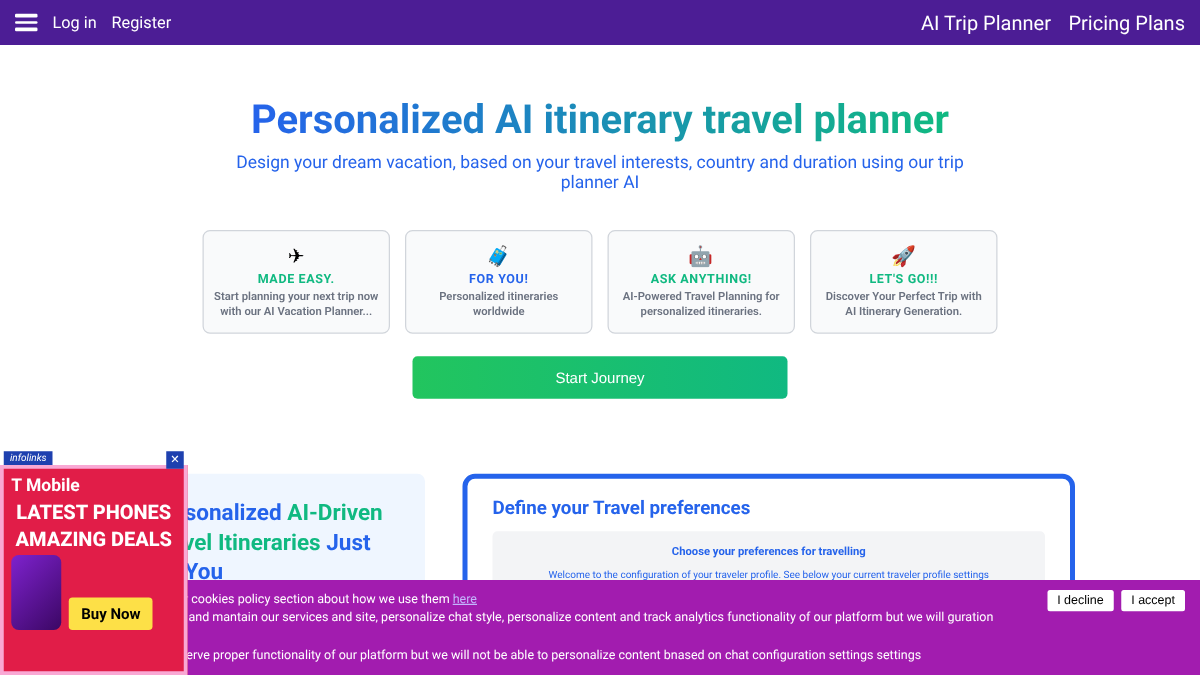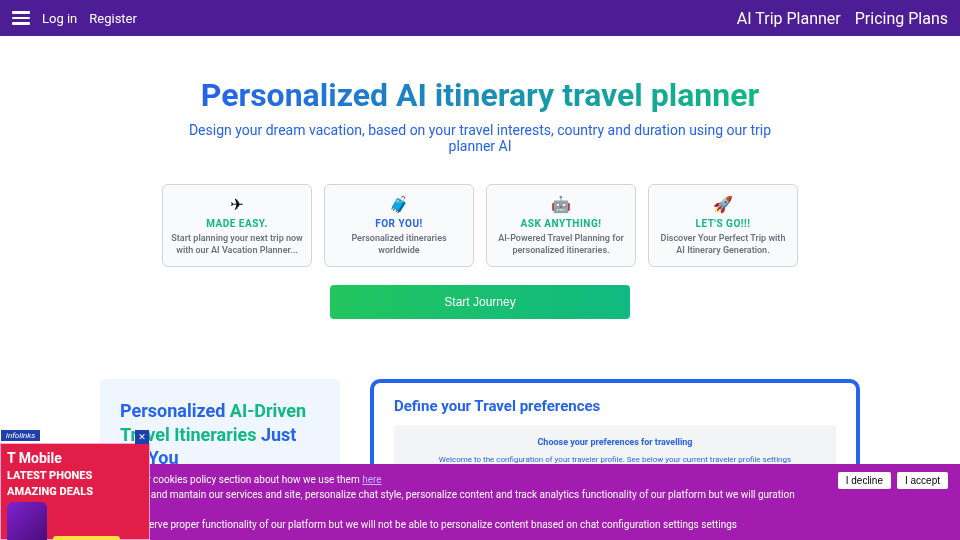--- a/index.html
+++ b/index.html
@@ -42,25 +42,25 @@
     .pref-box .pt1 { color: #2563eb; font-size: 9px; font-weight: 700; }
     .pref-box .pt2 { color: #2563eb; font-size: 8px; margin-top: 8px; }
     .pref-box .pt3 { color: #2563eb; font-size: 7px; margin-top: 10px; text-align: left; padding-left: 10px; }
     
     .cookie-bar { position: absolute; bottom: 0; left: 0; right: 0; background: #a21caf; color: #fff; padding: 8px 12px; font-size: 10px; line-height: 1.5; display: flex; align-items: flex-start; gap: 10px; }
     .cookie-text { flex: 1; }
     .cookie-text a { color: #c4b5fd; }
     .cookie-btns { display: flex; gap: 6px; flex-shrink: 0; }
     .cookie-btns button { background: #fff; border: none; padding: 3px 8px; font-size: 10px; border-radius: 2px; cursor: pointer; }
     
-    .ad-box { position: absolute; left: 0; bottom: 0; width: 150px; height: 97px; background: #e11d48; border: 1px solid #f9a8d4; z-index: 10; padding: 6px; }
+    .ad-box { position: absolute; left: 0; bottom: 0; width: 150px; height: 168px; background: #e11d48; border: 3px solid #f9a8d4; z-index: 10; padding: 6px; }
     .ad-label { position: absolute; top: -14px; left: 0; background: #1e40af; color: #fff; font-size: 8px; padding: 1px 5px; font-style: italic; }
     .ad-close { position: absolute; top: -14px; right: 0; background: #1e40af; color: #fff; font-size: 9px; width: 14px; height: 14px; text-align: center; line-height: 14px; cursor: pointer; }
     .ad-brand { color: #fff; font-size: 14px; font-weight: 700; }
-    .ad-tag1 { color: #fff; font-size: 11px; font-weight: 800; line-height: 1.1; margin-top: 4px; }
+    .ad-tag1 { color: #fff; font-size: 16px; font-weight: 800; line-height: 1.1; margin-top: 4px; text-align: center; }
     .ad-bottom { display: flex; align-items: flex-end; margin-top: 4px; gap: 6px; }
     .ad-phone { width: 40px; height: 60px; background: linear-gradient(135deg, #7e22ce, #3b0764); border-radius: 6px; }
     .ad-buy { background: #fde047; color: #000; font-weight: 700; padding: 6px 10px; font-size: 12px; border-radius: 3px; text-align: center; }
   </style>
 </head>
 <body>
 
 <div class="top-nav">
   <div class="nav-left">
     <div class="hamburger">

